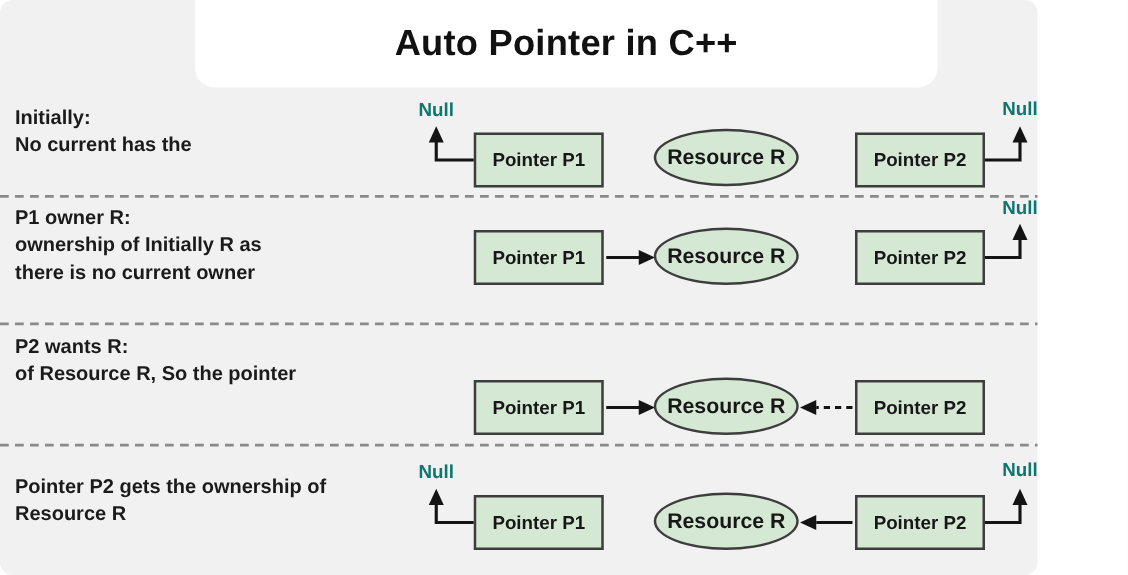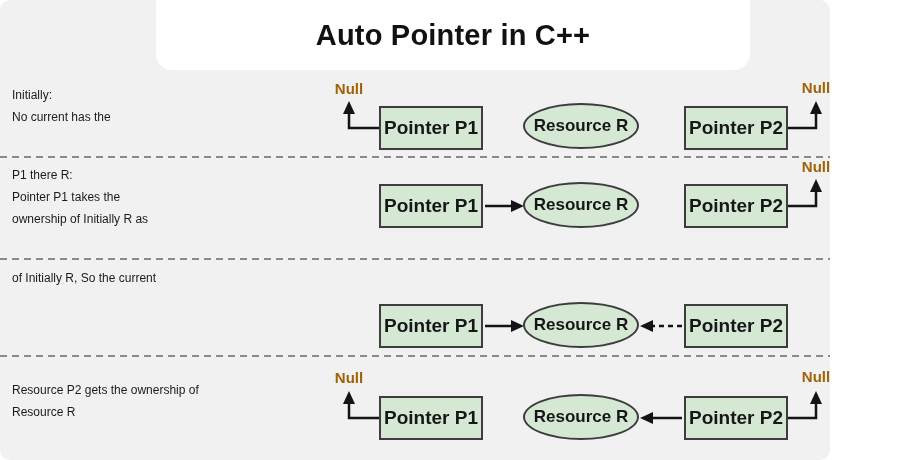--- a/index.html
+++ b/index.html
@@ -21,39 +21,39 @@
   .title-panel{
     position:absolute;left:156px;top:0;width:594px;height:70px;
     background:var(--panel);border-radius:0 0 16px 16px;
     display:flex;align-items:center;justify-content:center;
   }
   .title-panel h1{
     font-size:29px;font-weight:700;color:#111;letter-spacing:0.2px;
   }
   .rowtext{
     position:absolute;left:12px;width:345px;
-    font-size:12px;line-height:22px;font-weight:400;color:var(--text);
+    font-size:16px;line-height:22px;font-weight:700;color:var(--text);
   }
   .node-box{
     position:absolute;width:104px;height:44px;
     background:var(--node-fill);border:2px solid var(--node-border);
     display:flex;align-items:center;justify-content:center;
-    font-size:19px;font-weight:700;color:#171717;
+    font-size:15px;font-weight:700;color:#171717;
   }
   .node-ellipse{
     position:absolute;width:116px;height:46px;left:523px;
     background:var(--node-fill);border:2px solid var(--node-border);
     border-radius:50%;
     display:flex;align-items:center;justify-content:center;
     font-size:17px;font-weight:700;color:#171717;
   }
   .p1{left:379px;} .p2{left:684px;}
   .null-label{
     position:absolute;width:44px;text-align:center;
-    font-size:15px;font-weight:700;color:#a16207;
+    font-size:15px;font-weight:700;color:#0f766e;
   }
   .stroke{stroke:var(--line);stroke-width:2.5;fill:none;}
   .head{fill:var(--line);stroke:none;}
   .sep{stroke:var(--separator);stroke-width:2.2;stroke-dasharray:7 5;fill:none;}
 </style>
 </head>
 <body>
 
 <div class="stage">
 
@@ -99,38 +99,39 @@
     <div>Initially:</div>
     <div>No current has the</div>
   </div>
   <div class="null-label" style="left:327px;top:80px">Null</div>
   <div class="node-box p1" style="top:106px">Pointer P1</div>
   <div class="node-ellipse" style="top:103px">Resource R</div>
   <div class="node-box p2" style="top:106px">Pointer P2</div>
   <div class="null-label" style="left:794px;top:79px">Null</div>
 
   <div class="rowtext" style="top:164px">
-    <div>P1 there R:</div>
-    <div>Pointer P1 takes the</div>
+    <div>P1 owner R:</div>
     <div>ownership of Initially R as</div>
+    <div>there is no current owner</div>
   </div>
   <div class="node-box p1" style="top:184px">Pointer P1</div>
   <div class="node-ellipse" style="top:182px">Resource R</div>
   <div class="node-box p2" style="top:184px">Pointer P2</div>
   <div class="null-label" style="left:794px;top:158px">Null</div>
 
   <div class="rowtext" style="top:267px">
-    <div>of Initially R, So the current</div>
+    <div>P2 wants R:</div>
+    <div>of Resource R, So the pointer</div>
   </div>
   <div class="node-box p1" style="top:304px">Pointer P1</div>
   <div class="node-ellipse" style="top:302px">Resource R</div>
   <div class="node-box p2" style="top:304px">Pointer P2</div>
 
   <div class="rowtext" style="top:379px">
-    <div>Resource P2 gets the ownership of</div>
+    <div>Pointer P2 gets the ownership of</div>
     <div>Resource R</div>
   </div>
   <div class="null-label" style="left:327px;top:369px">Null</div>
   <div class="node-box p1" style="top:396px">Pointer P1</div>
   <div class="node-ellipse" style="top:394px">Resource R</div>
   <div class="node-box p2" style="top:396px">Pointer P2</div>
   <div class="null-label" style="left:794px;top:368px">Null</div>
 
 </div>
 

